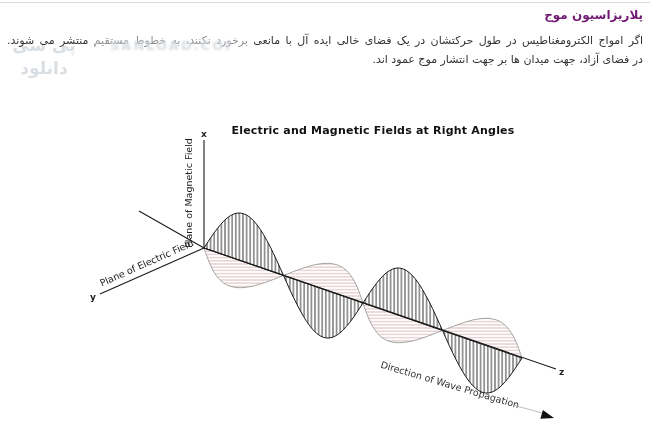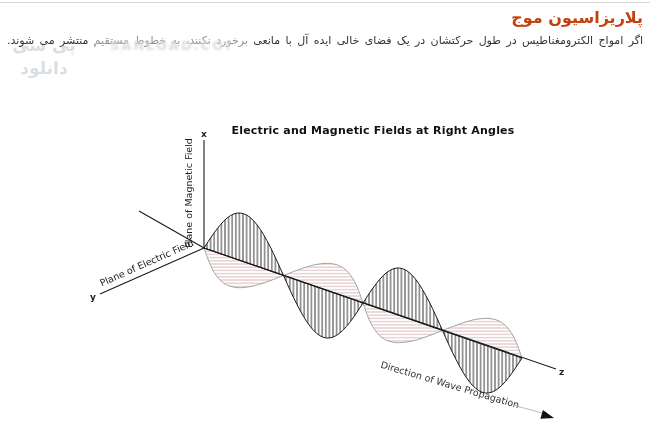--- a/index.html
+++ b/index.html
@@ -1,21 +1,21 @@
 <!DOCTYPE html>
 <html lang="fa"><head>
 <meta charset="utf-8">
 <style>
   html,body{margin:0;padding:0;background:#fff;}
   body{width:650px;height:430px;position:relative;overflow:hidden;
        font-family:"DejaVu Sans",sans-serif;}
   .top-border{position:absolute;left:0;top:2px;width:650px;height:1px;
       background:#d8d8d8;}
   .heading{position:absolute;top:8px;right:7px;left:7px;direction:rtl;
-      text-align:right;font-size:16px;font-weight:bold;color:#c2410c;}
+      text-align:right;font-size:12px;font-weight:bold;color:#701a75;}
   .para{position:absolute;top:32px;right:7px;left:7px;direction:rtl;
       color:#333333;font-size:11px;line-height:18.5px;}
   .pline{text-align:justify;text-align-last:justify;}
   .pline.last{text-align:right;text-align-last:right;}
   .watermark{position:absolute;left:-8px;top:34px;width:104px;height:72px;
       direction:rtl;color:#c3cad1;opacity:.62;filter:blur(.6px);
       font-weight:bold;font-size:17px;line-height:23px;text-align:center;
       pointer-events:none;z-index:0;}
   .wm-fade{position:absolute;left:95px;top:34px;width:155px;height:21px;
       background:rgba(255,255,255,.45);z-index:3;pointer-events:none;}
@@ -39,20 +39,21 @@
 
 <div class="watermark">
   <div>پی سی</div>
   <div>دانلود</div>
 </div>
 
 <div class="heading">پلاریزاسیون موج</div>
 
 <div class="para">
   <div class="pline">اگر امواج الکترومغناطیس در طول حرکتشان در یک فضای خالی ایده آل با مانعی برخورد نکنند، به خطوط مستقیم منتشر می شوند.</div>
+  <div class="pline last">در فضای آزاد، جهت میدان ها بر جهت انتشار موج عمود اند.</div>
 </div>
 
 <div class="wm-fade"></div>
 <div class="wm-fade2">SANLOAD.COM</div>
 
 <div class="fig-title">Electric and Magnetic Fields at Right Angles</div>
 
 <svg class="diagram" viewBox="0 0 650 430">
   <defs>
     <pattern id="vh" width="3.6" height="6" patternUnits="userSpaceOnUse">

